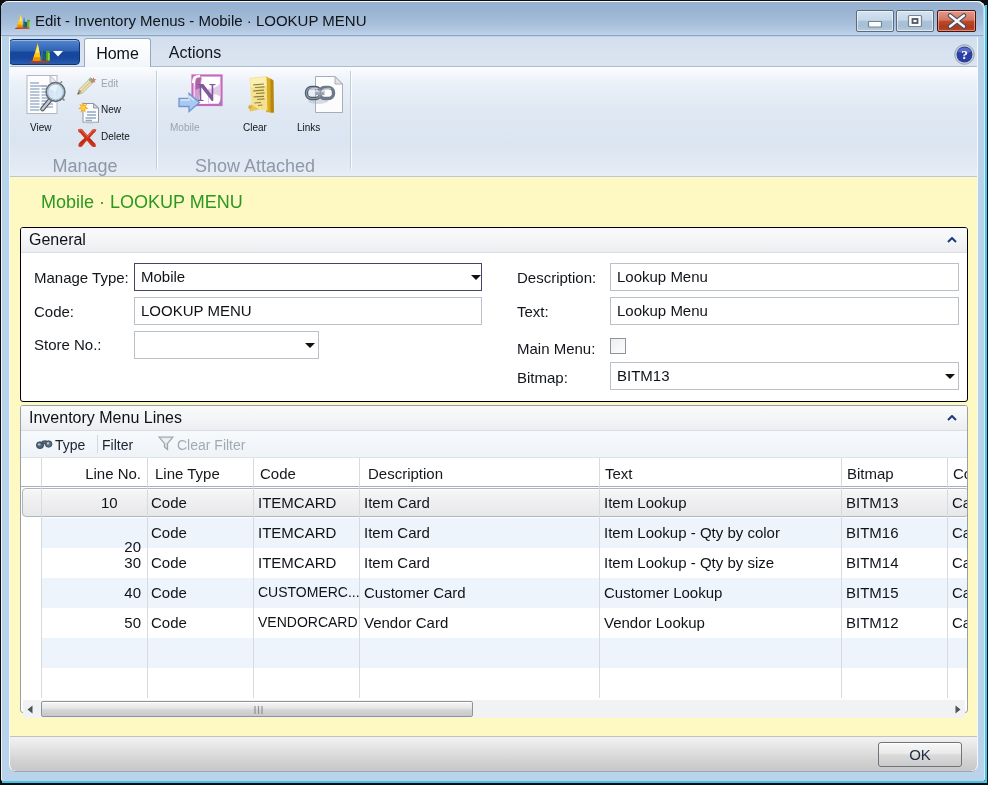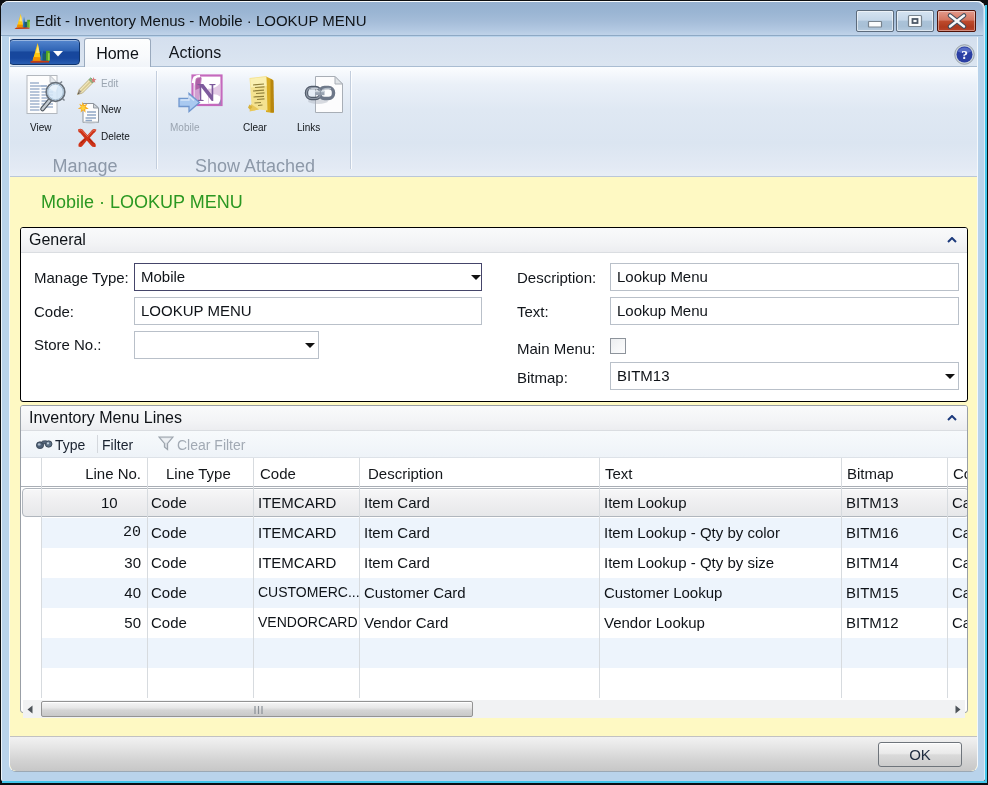--- a/index.html
+++ b/index.html
@@ -287,38 +287,38 @@
       <div class="tbtext" style="left:81px;">Filter</div>
       <div class="tbtext dis" style="left:156px;">Clear Filter</div>
     </div>
     <div class="grid">
       <div class="row alt" style="top:60px;"></div>
       <div class="row alt" style="top:120px;"></div>
       <div class="row alt" style="top:180px;"></div>
       <div class="ghead">
         <div class="gh" style="left:64px;width:56px;text-align:right;">Line No.</div>
         <div class="gh" style="left:26px;">&nbsp;</div>
-        <div class="gh" style="left:145px;">Line Type</div>
+        <div class="gh" style="left:134px;">Line Type</div>
         <div class="gh" style="left:239px;">Code</div>
         <div class="gh" style="left:347px;">Description</div>
         <div class="gh" style="left:584px;">Text</div>
         <div class="gh" style="left:826px;">Bitmap</div>
         <div class="gh" style="left:932px;">Co</div>
       </div>
       <div class="selrow"></div>
 
       <div class="cell" style="top:36px;left:80px;width:40px;">10</div>
       <div class="cell" style="top:36px;left:130px;">Code</div>
       <div class="cell" style="top:36px;left:237px;">ITEMCARD</div>
       <div class="cell" style="top:36px;left:343px;">Item Card</div>
       <div class="cell" style="top:36px;left:583px;">Item Lookup</div>
       <div class="cell" style="top:36px;left:825px;">BITM13</div>
       <div class="cell" style="top:36px;left:931px;">Ca</div>
 
-      <div class="cell" style="top:66px;left:80px;width:40px;text-align:right;font-family:Liberation Mono, monospace;">20</div>
+      <div class="cell" style="top:80px;left:80px;width:40px;text-align:right;">20</div>
       <div class="cell" style="top:66px;left:130px;">Code</div>
       <div class="cell" style="top:66px;left:237px;">ITEMCARD</div>
       <div class="cell" style="top:66px;left:343px;">Item Card</div>
       <div class="cell" style="top:66px;left:583px;">Item Lookup - Qty by color</div>
       <div class="cell" style="top:66px;left:825px;">BITM16</div>
       <div class="cell" style="top:66px;left:931px;">Ca</div>
 
       <div class="cell" style="top:96px;left:80px;width:40px;text-align:right;">30</div>
       <div class="cell" style="top:96px;left:130px;">Code</div>
       <div class="cell" style="top:96px;left:237px;">ITEMCARD</div>

